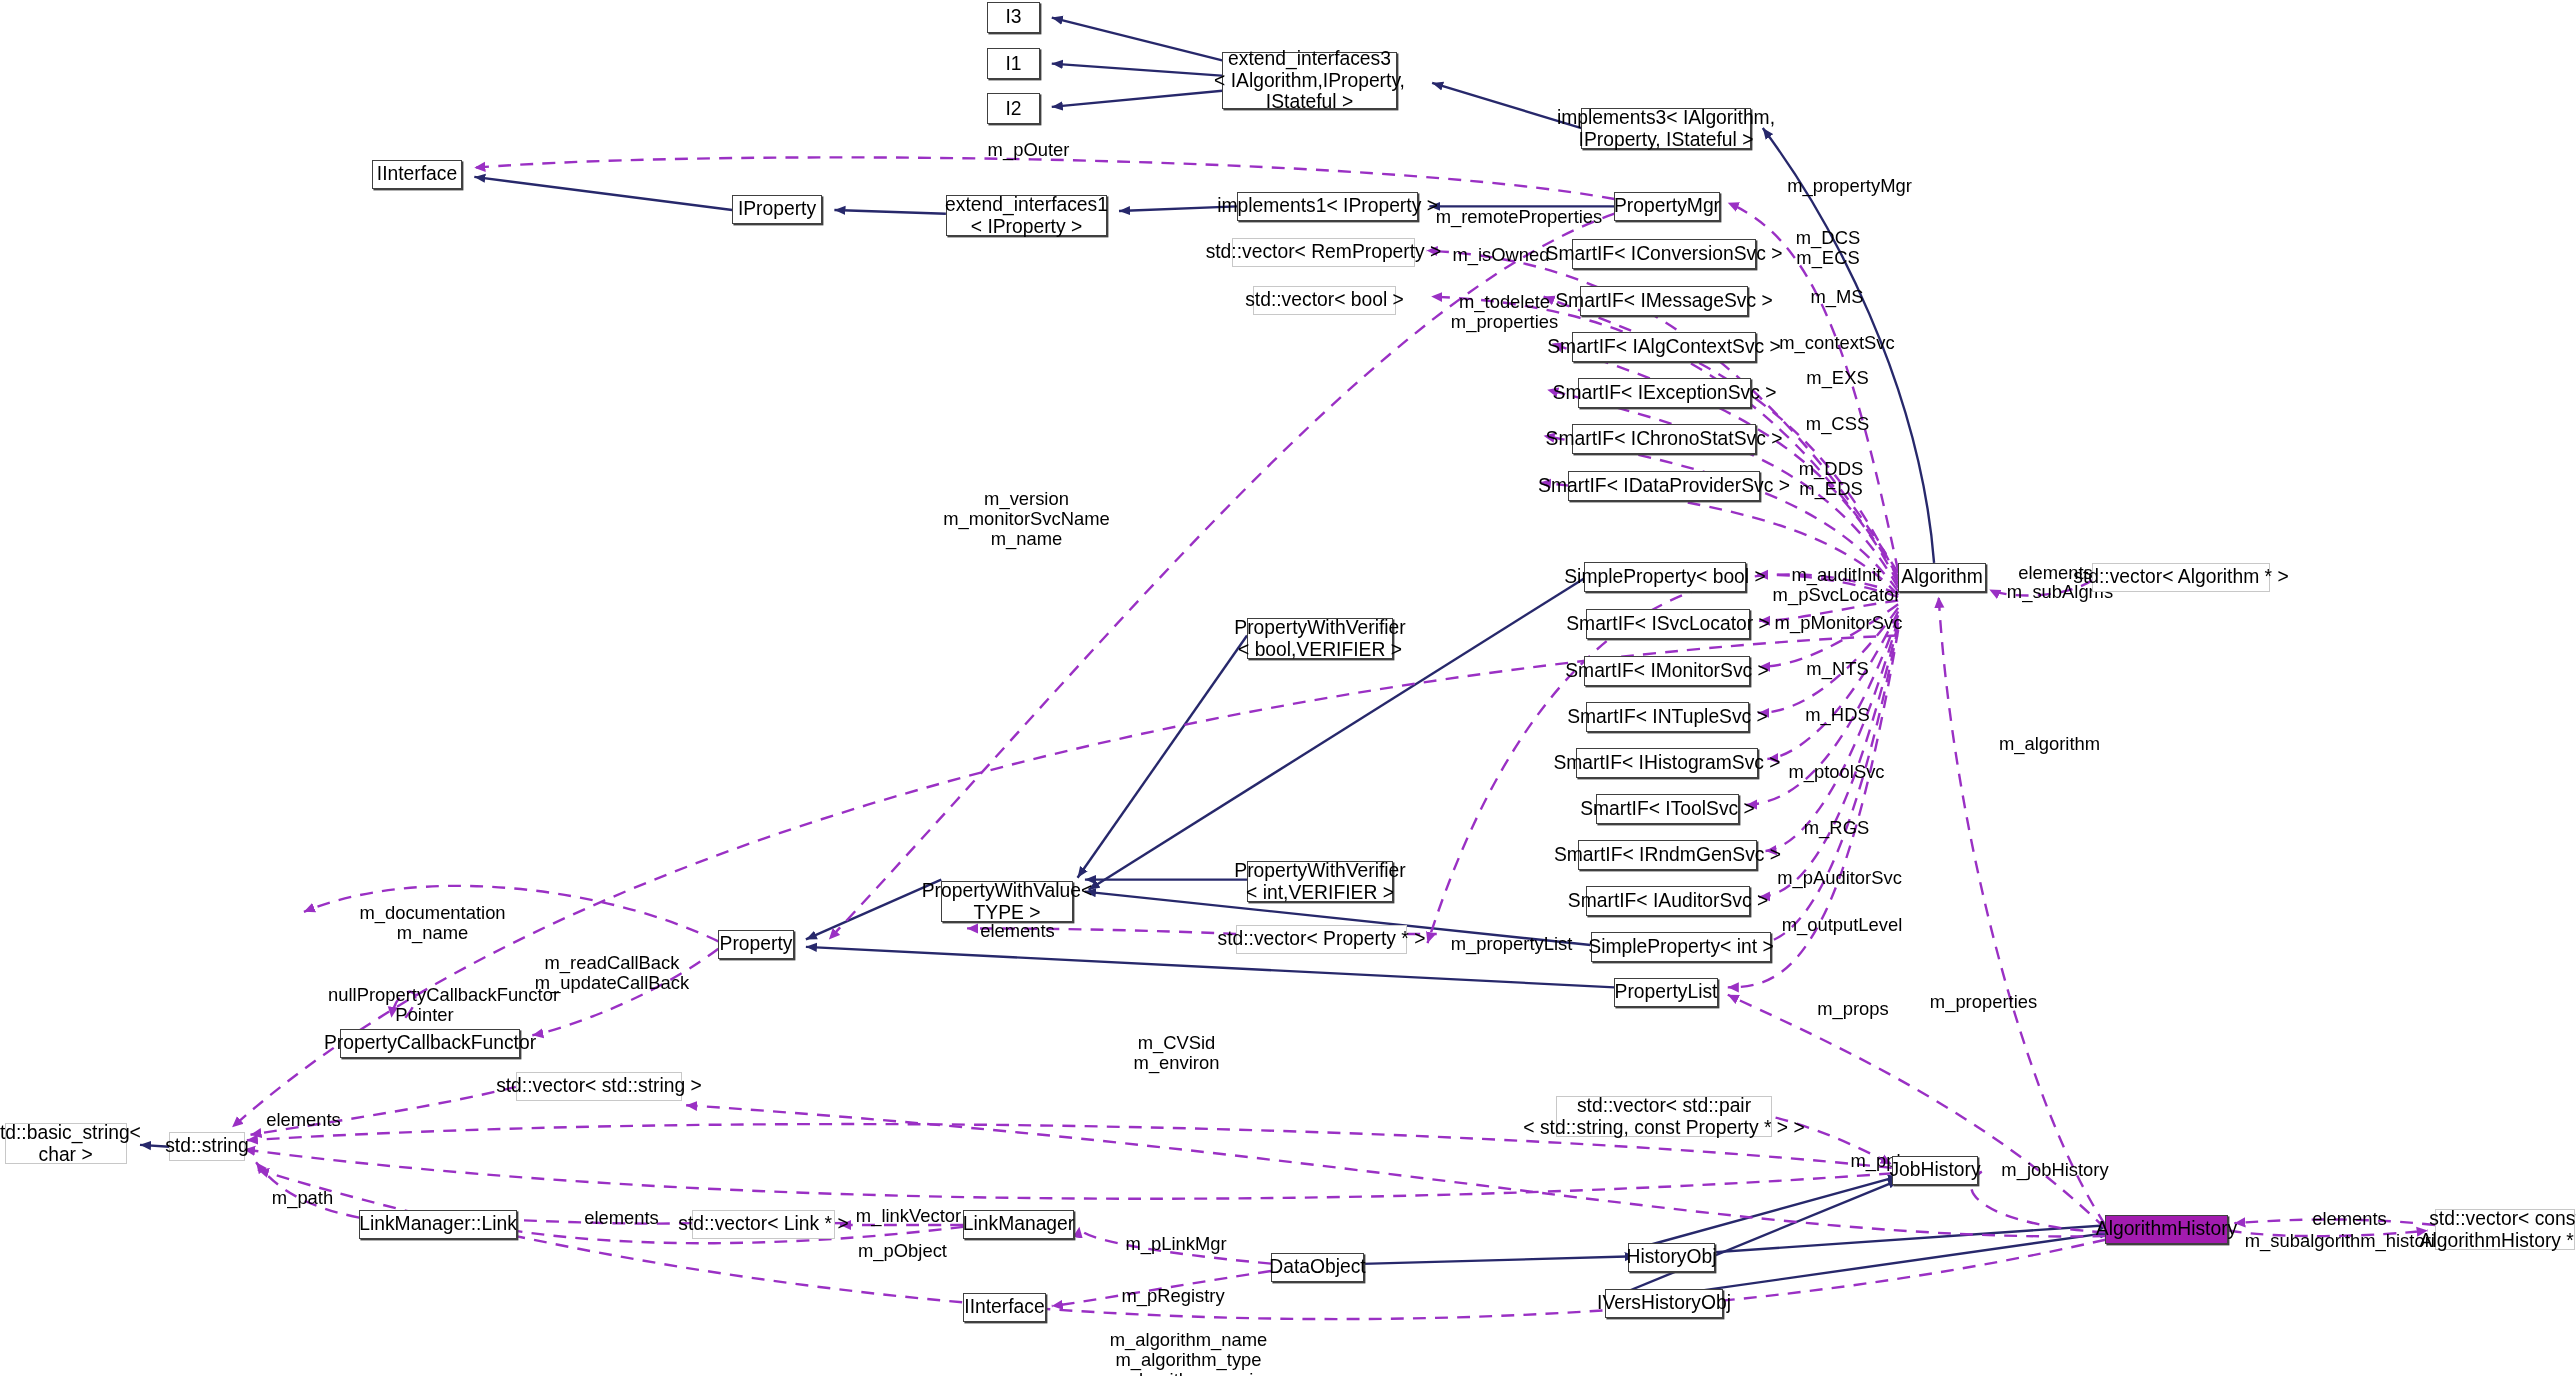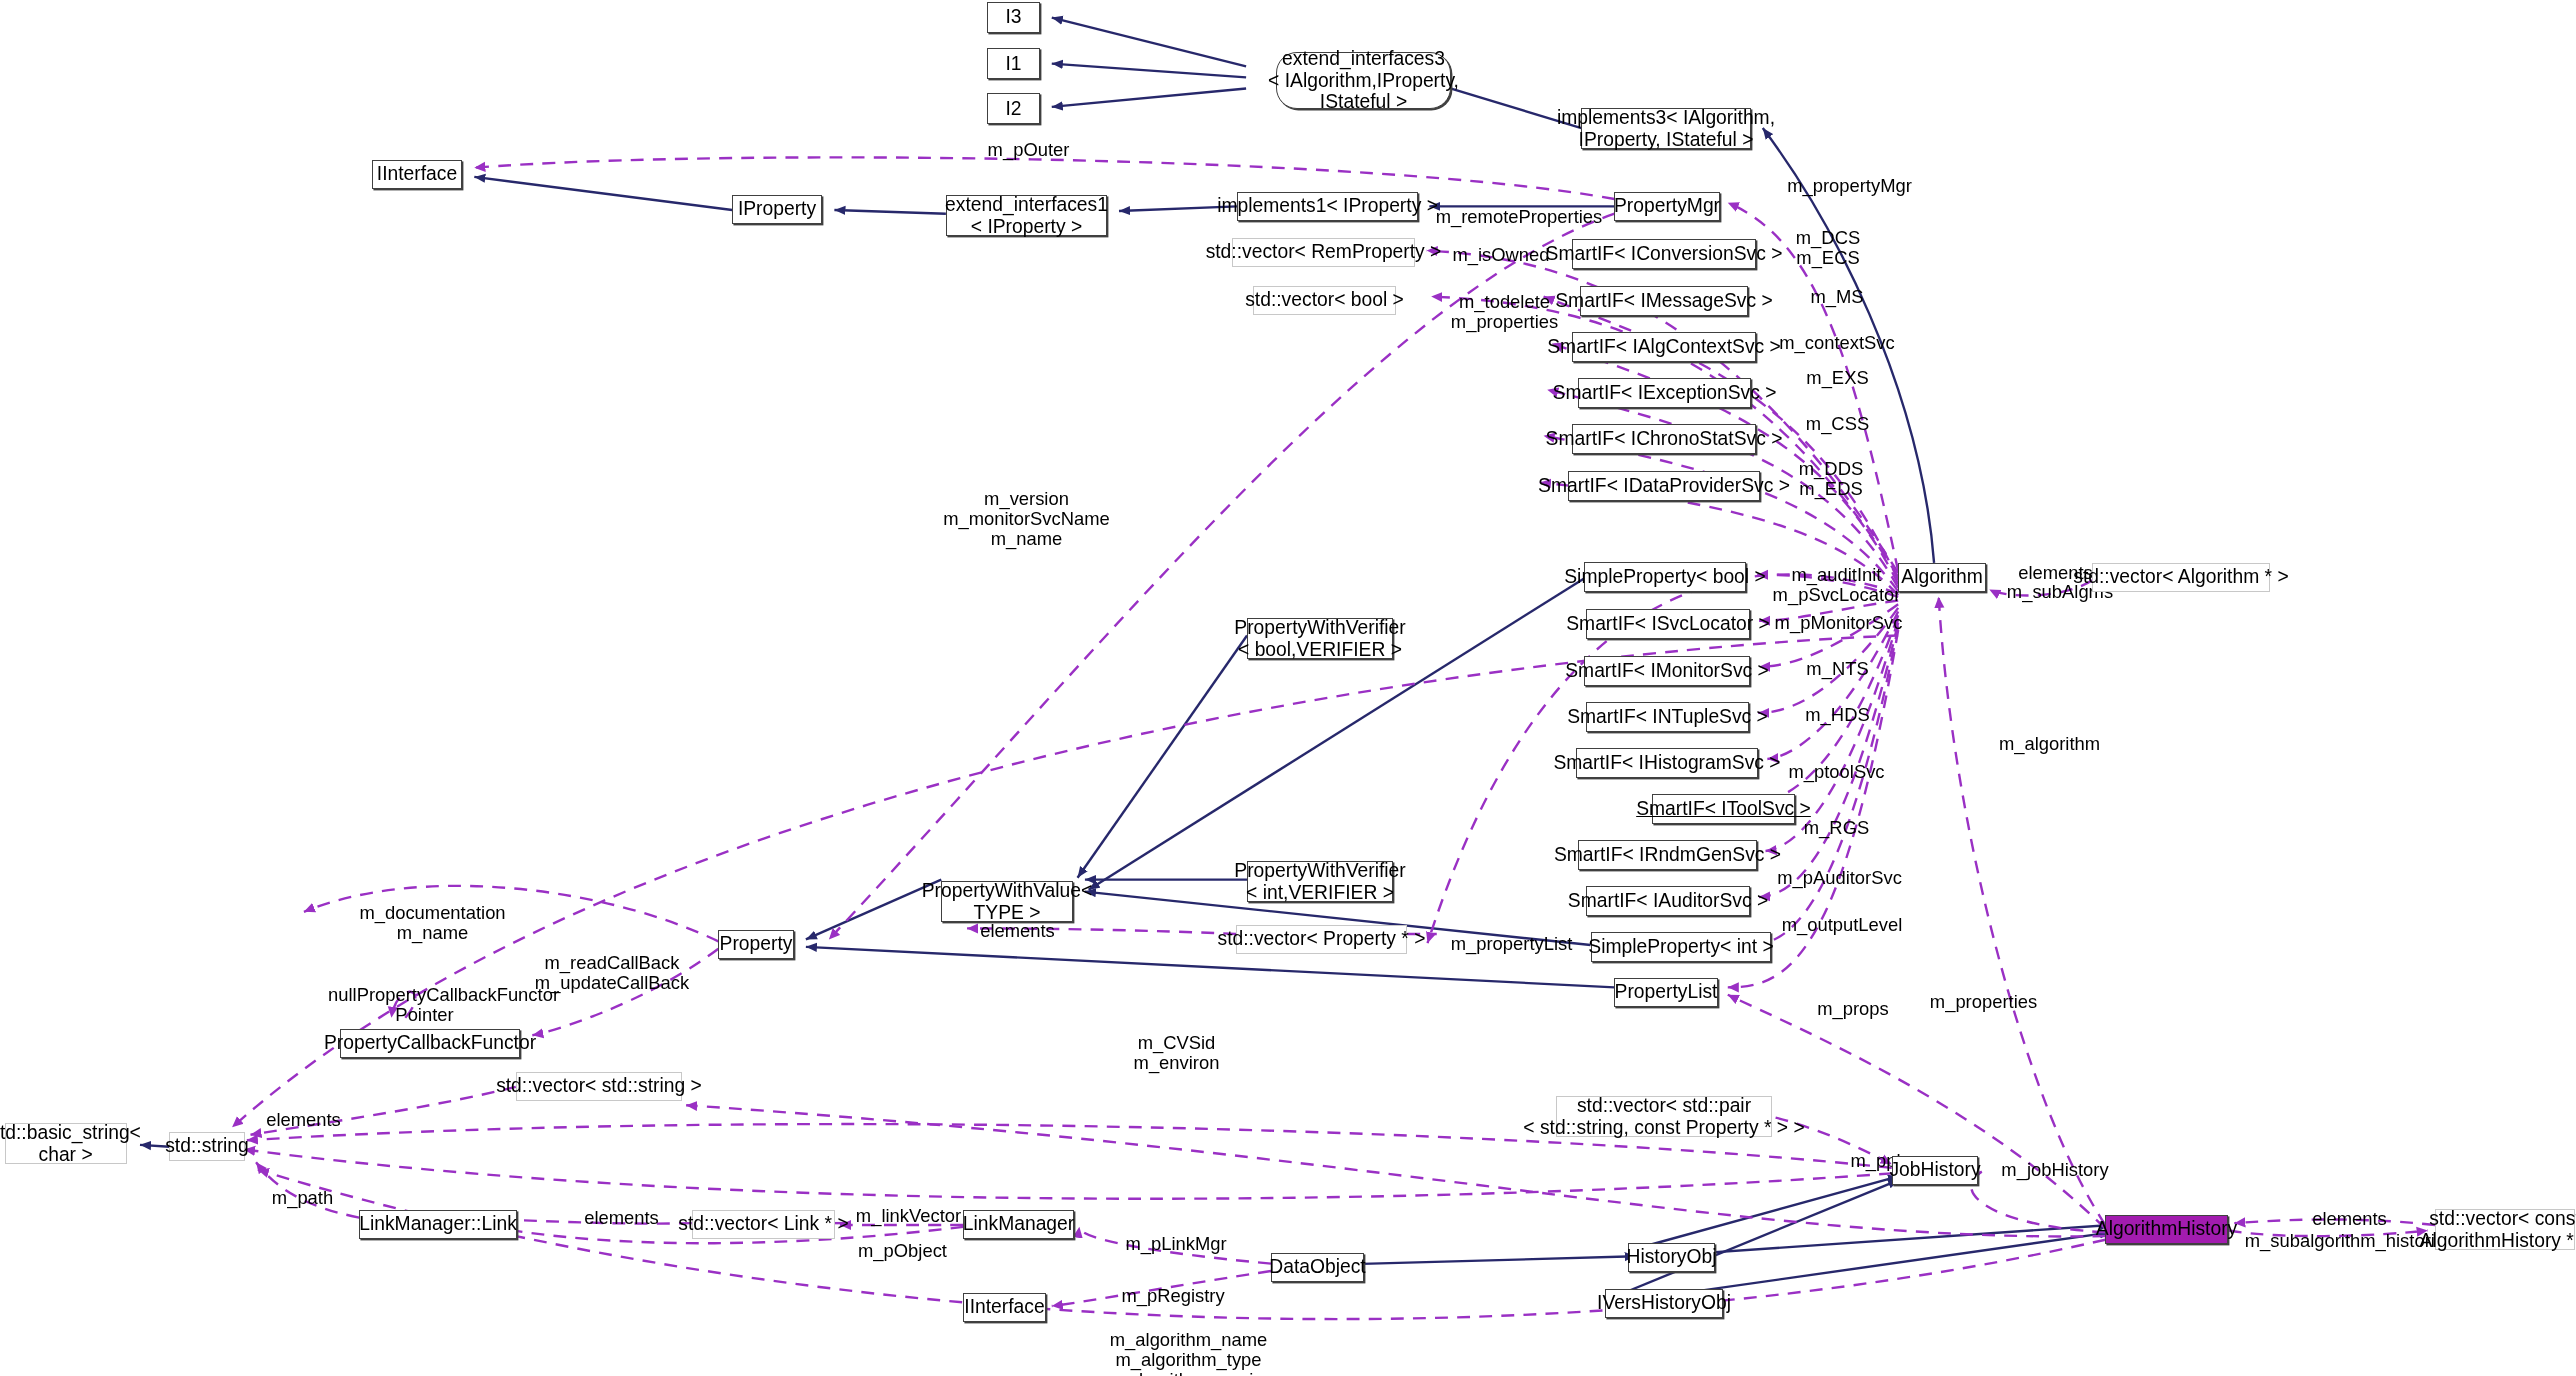--- a/index.html
+++ b/index.html
@@ -155,21 +155,21 @@
 
     <g stroke="#9a30c4" stroke-width="2.6" fill="none" stroke-dasharray="14,10" marker-end="url(#useArrow)">
       <path d="M2272,630 C2240,650 2180,650 2160,640"></path>
       <path d="M2420,1336 C2480,1346 2580,1342 2636,1336"></path>
     </g>
   </svg>
 
 <div class="node cls" style="left: 987px; top: 1.8px; width: 53px; height: 31px;">I3</div>
     <div class="node cls" style="left: 987px; top: 48px; width: 53px; height: 31px;">I1</div>
     <div class="node cls" style="left: 987px; top: 93px; width: 53px; height: 31px;">I2</div>
-    <div class="node cls" style="left: 1276px; top: 52px; width: 175px; height: 57px; border-radius: 21px;">extend_interfaces3
+    <div class="node cls" style="left: 1222px; top: 52px; width: 175px; height: 57px;">extend_interfaces3
 &lt; IAlgorithm,IProperty,
 IStateful &gt;</div>
     <div class="node cls" style="left: 1581px; top: 108px; width: 170px; height: 41px;">implements3&lt; IAlgorithm,
 IProperty, IStateful &gt;</div>
     <div class="node cls" style="left: 372px; top: 160px; width: 90px; height: 28.6px;">IInterface</div>
     <div class="node cls" style="left: 732px; top: 195px; width: 90px; height: 28.6px;">IProperty</div>
     <div class="node cls" style="left: 946px; top: 195px; width: 161px; height: 41px;">extend_interfaces1
 &lt; IProperty &gt;</div>
     <div class="node cls" style="left: 1237px; top: 192px; width: 181px; height: 28.6px;">implements1&lt; IProperty &gt;</div>
     <div class="node cls" style="left: 1614px; top: 192px; width: 106px; height: 28.6px;">PropertyMgr</div>
@@ -183,21 +183,21 @@
     <div class="node cls" style="left: 1568px; top: 471px; width: 192px; height: 30px;">SmartIF&lt; IDataProviderSvc &gt;</div>
     <div class="node cls" style="left: 1584px; top: 562px; width: 162px; height: 30px;">SimpleProperty&lt; bool &gt;</div>
     <div class="node cls" style="left: 1898px; top: 563px; width: 88px; height: 28.6px;">Algorithm</div>
     <div class="node tpl" style="left: 2092px; top: 563px; width: 178px; height: 28.6px;">std::vector&lt; Algorithm * &gt;</div>
     <div class="node cls" style="left: 1586px; top: 609px; width: 164px; height: 30px;">SmartIF&lt; ISvcLocator &gt;</div>
     <div class="node cls" style="left: 1247px; top: 618px; width: 146px; height: 41px;">PropertyWithVerifier
 &lt; bool,VERIFIER &gt;</div>
     <div class="node cls" style="left: 1584px; top: 656px; width: 166px; height: 30px;">SmartIF&lt; IMonitorSvc &gt;</div>
     <div class="node cls" style="left: 1586px; top: 702px; width: 163px; height: 30px;">SmartIF&lt; INTupleSvc &gt;</div>
     <div class="node cls" style="left: 1576px; top: 748px; width: 182px; height: 30px;">SmartIF&lt; IHistogramSvc &gt;</div>
-    <div class="node cls" style="left: 1652px; top: 794px; width: 143px; height: 30px; text-decoration: underline;">SmartIF&lt; IToolSvc &gt;</div>
+    <div class="node cls" style="left: 1596px; top: 794px; width: 143px; height: 30px;">SmartIF&lt; IToolSvc &gt;</div>
     <div class="node cls" style="left: 1578px; top: 840px; width: 179px; height: 30px;">SmartIF&lt; IRndmGenSvc &gt;</div>
     <div class="node cls" style="left: 941px; top: 861px; width: 132px; height: 41px; margin-top: 20px;">PropertyWithValue&lt;
 TYPE &gt;</div>
     <div class="node cls" style="left: 1247px; top: 861px; width: 146px; height: 41px;">PropertyWithVerifier
 &lt; int,VERIFIER &gt;</div>
     <div class="node cls" style="left: 1586px; top: 886px; width: 164px; height: 30px;">SmartIF&lt; IAuditorSvc &gt;</div>
     <div class="node cls" style="left: 718px; top: 930px; width: 76px; height: 28.6px;">Property</div>
     <div class="node tpl" style="left: 1236px; top: 925px; width: 171px; height: 28.6px;">std::vector&lt; Property * &gt;</div>
     <div class="node cls" style="left: 1591px; top: 932px; width: 180px; height: 30px;">SimpleProperty&lt; int &gt;</div>
     <div class="node cls" style="left: 1614px; top: 978px; width: 104px; height: 28.6px;">PropertyList</div>

